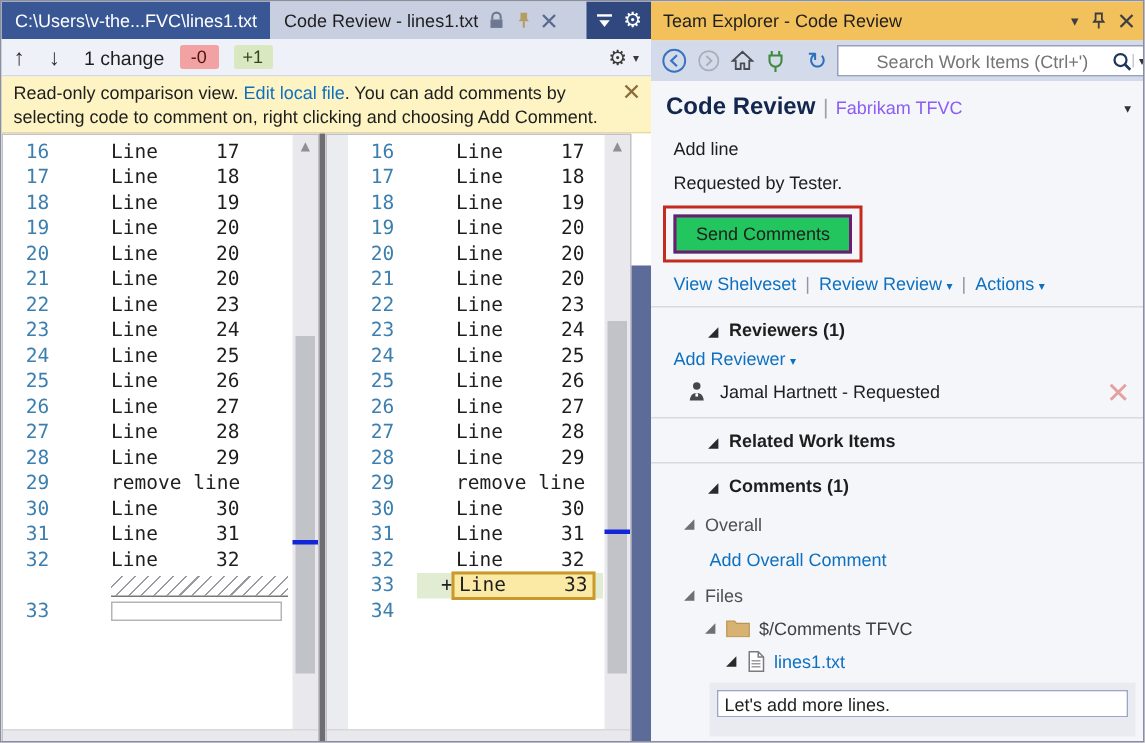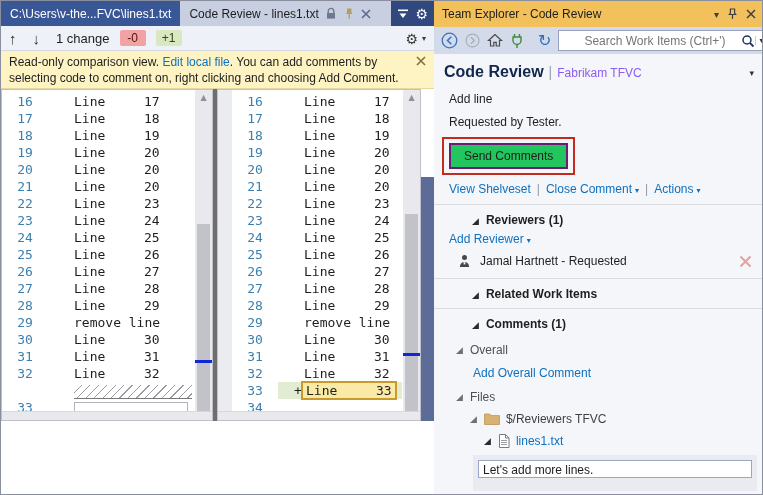--- a/index.html
+++ b/index.html
@@ -1,21 +1,21 @@
 <!DOCTYPE html>
 <html><head>
 <meta charset="utf-8">
 <style>
   html,body{margin:0;padding:0;background:#9aa0ad;}
   *{box-sizing:border-box;}
   .screen{position:relative;width:763px;height:495px;background:#fff;
     font-family:"Liberation Sans",sans-serif;overflow:hidden;border:1px solid #8a8fa0;}
 
   
-  .editor{position:absolute;left:0;top:0;width:433px;height:420px;}
+  .editor{position:absolute;left:0;top:0;width:433px;height:495px;}
   .tabrow{height:25px;background:#c8cfe0;display:flex;align-items:stretch;font-size:12px;}
   .tab{display:flex;align-items:center;padding:0 9px;white-space:nowrap;cursor:default;}
   .tab.active{background:#3a5795;color:#fff;}
   .tab.inactive{color:#1e1e1e;gap:6px;}
   .winbox{margin-left:auto;background:#30487e;display:flex;align-items:center;gap:6px;padding:0 6px;color:#fff;}
   .dtoolbar{height:25px;background:#eef1f7;border-bottom:1px solid #d5d8e0;display:flex;align-items:center;font-size:13px;color:#1e1e1e;position:relative;}
   .navarr{font-size:15px;color:#333;padding:0 8px;cursor:pointer;}
   .chglabel{margin:0 10px 0 8px;}
   .badge{display:inline-block;min-width:26px;text-align:center;padding:1px 4px;border-radius:2px;font-size:12px;margin-right:10px;}
   .badge.rem{background:#f2a2a2;color:#4b1111;}
@@ -298,21 +298,21 @@
     </div>
 
     <div class="summary">Add line</div>
     <div class="reqby">Requested by Tester.</div>
 
     <div class="redbox">
       <button class="sendbtn">Send Comments</button>
     </div>
 
     <div class="linkrow">
-      <a>View Shelveset</a><span class="lsep">|</span><a>Close Comment</a><span class="dd">▾</span><span class="lsep">|</span><a>Actions</a><span class="dd">▾</span>
+      <a>View Shelveset</a><span class="lsep">|</span><a>Review Review</a><span class="dd">▾</span><span class="lsep">|</span><a>Actions</a><span class="dd">▾</span>
     </div>
 
     <hr class="hrule">
 
     <div class="sect">
       <i class="tri">◢</i><span>Reviewers (1)</span>
     </div>
     <div class="addrev">
       <a>Add Reviewer</a><span class="dd">▾</span>
     </div>
@@ -357,21 +357,21 @@
         <span>Files</span>
     </div>
 
     <div class="treerow t-folder">
       <i class="tri gray">◢</i>
       <span class="ic" style="margin-right:6px;">
         <svg width="16" height="12" viewBox="0 0 16 12">
             <path d="M.5 1h5.2l1.4 1.6h8.4V11.5H.5z" fill="#d8b272" stroke="#bb9450" stroke-width="0.8"></path>
           </svg>
       </span>
-      <span>$/Reviewers TFVC</span>
+      <span>$/Comments TFVC</span>
     </div>
 
     <div class="treerow t-file">
       <i class="tri">◢</i>
       <span class="ic" style="margin-right:6px;">
         <svg width="12" height="14" viewBox="0 0 12 14">
             <path d="M1.5.5h6l3.5 3.5v9.5h-9.5z" fill="#fff" stroke="#7a7a80"></path>
             <path d="M7.5.5V4H11" fill="none" stroke="#7a7a80"></path>
             <path d="M3 6.5h6M3 8.5h6M3 10.5h6" stroke="#9a9aa0"></path>
           </svg>

